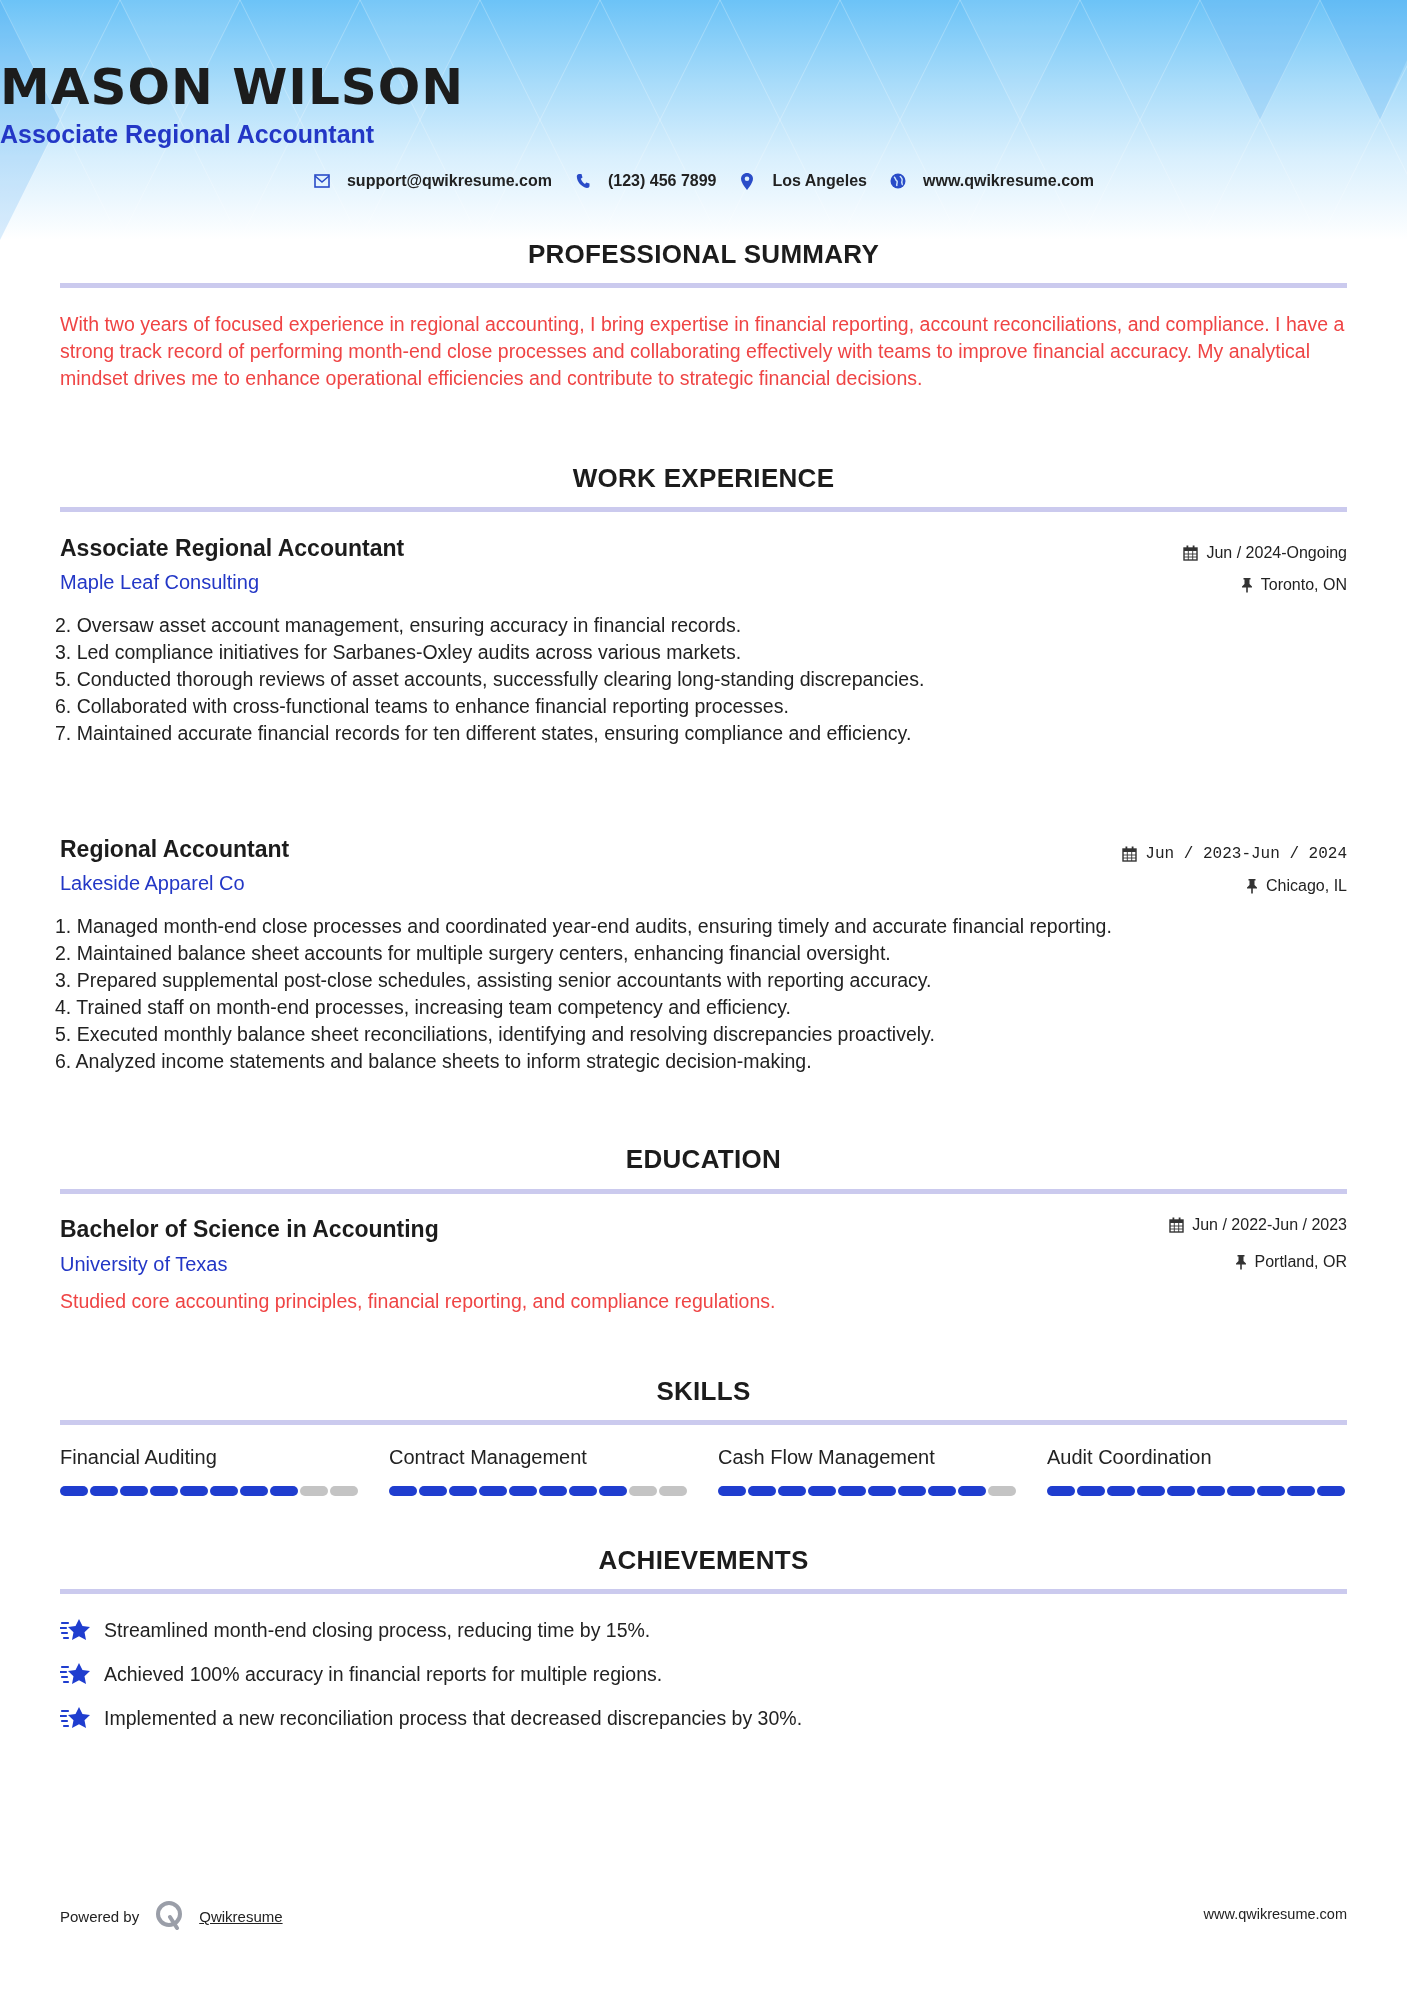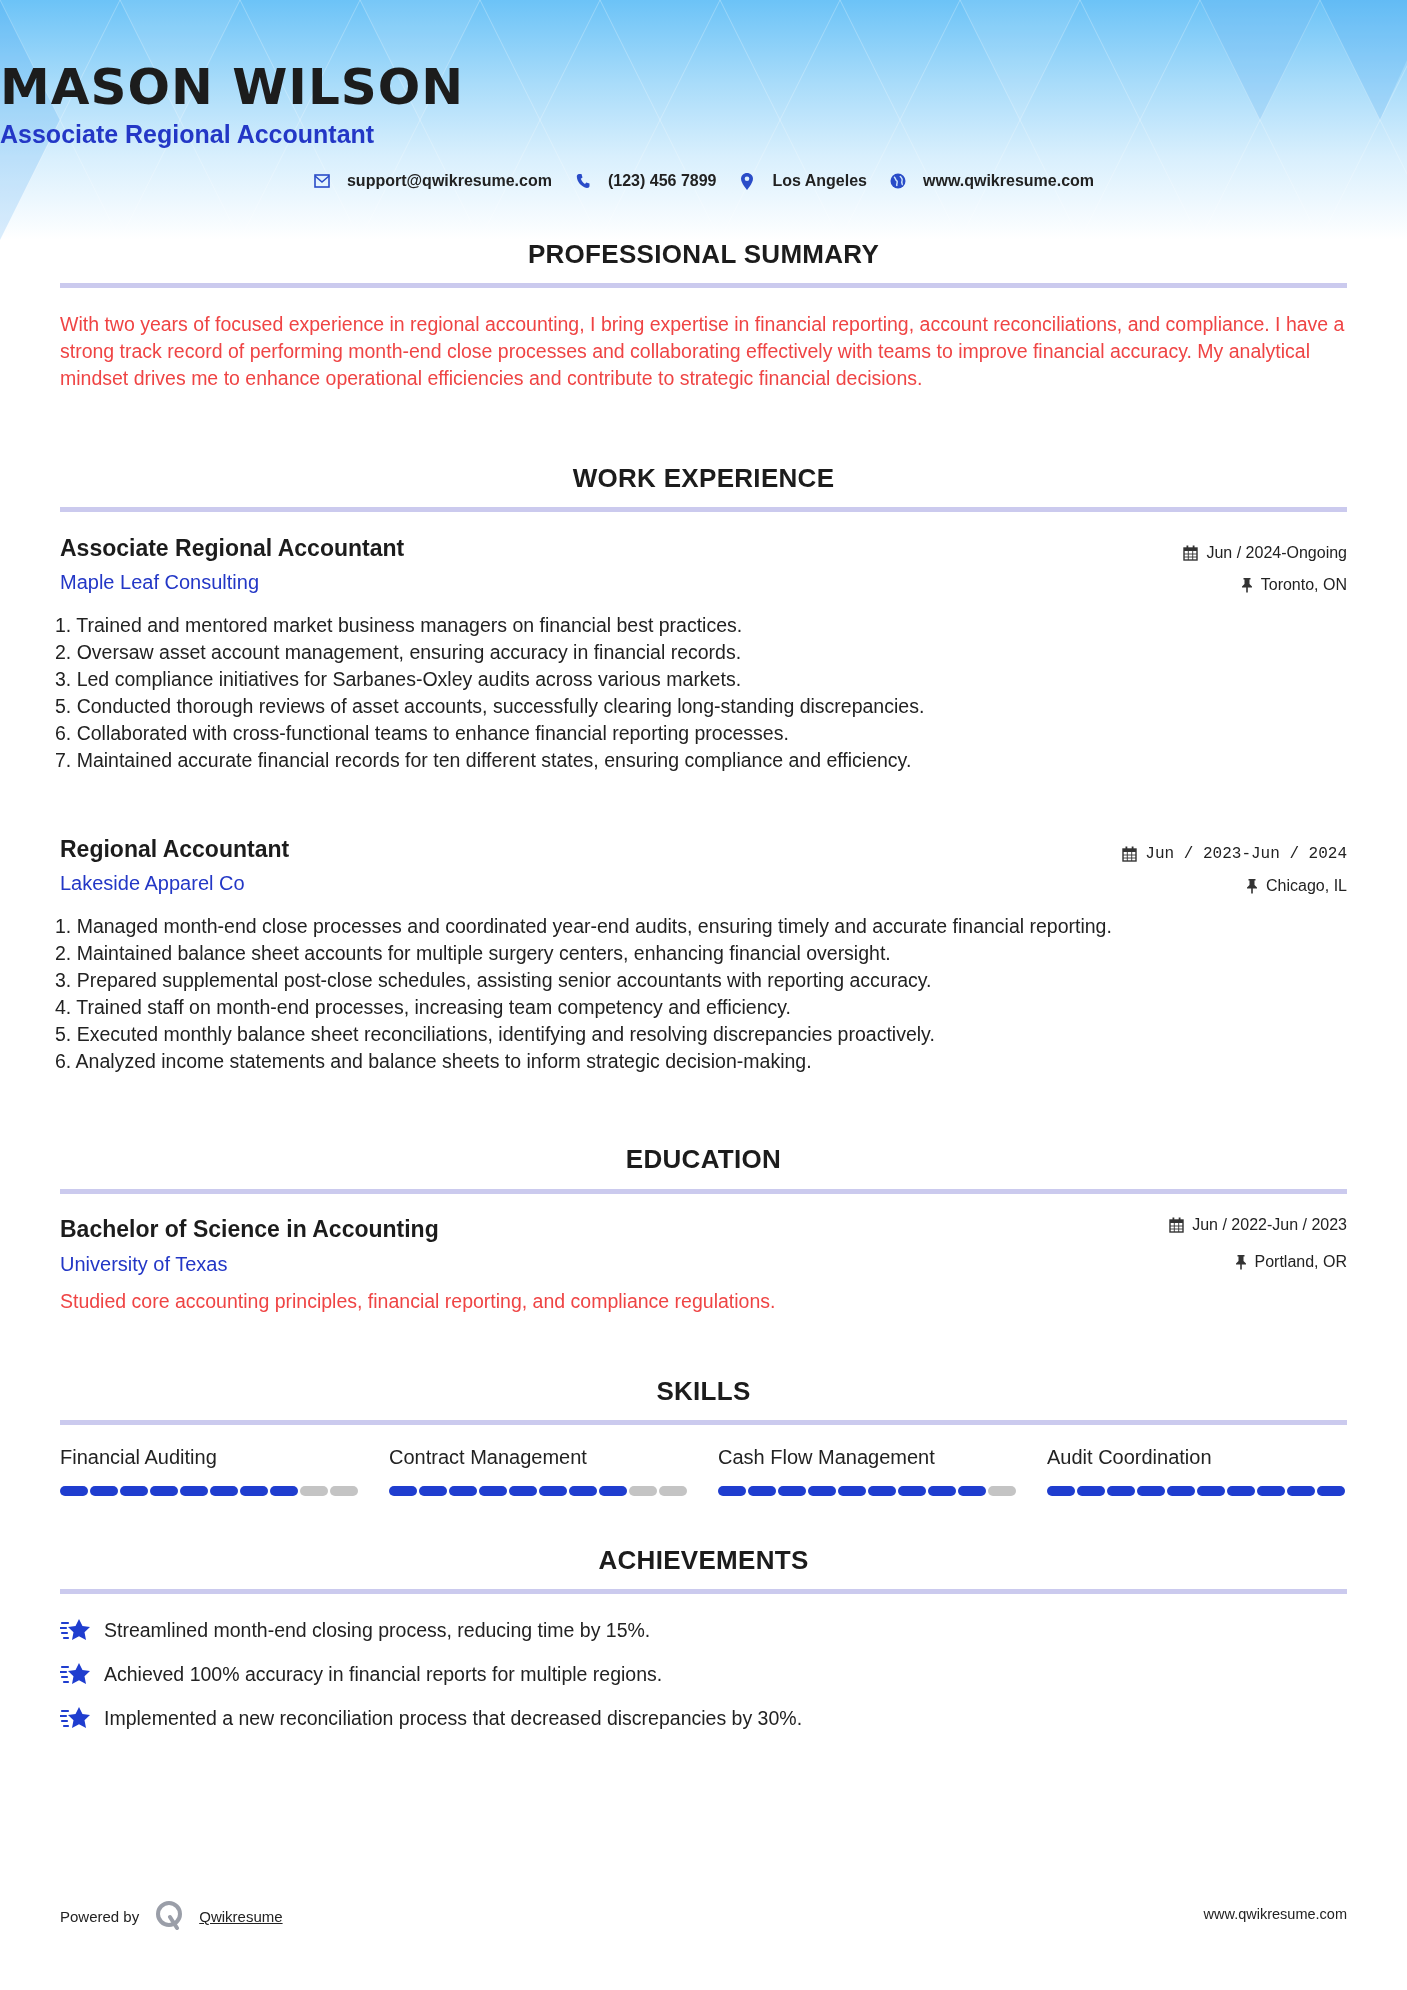--- a/index.html
+++ b/index.html
@@ -133,21 +133,20 @@
 <div class="company" style="top:571px;">Maple Leaf Consulting</div>
 <div class="meta" style="top:576px;">
   <span class="ic">
     <svg width="12" height="16" viewBox="0 0 12 16">
         <path d="M2.5 1 H9.5 V2.5 H8.5 V7 L11 9.5 V10.5 H6.8 V15.5 H5.2 V10.5 H1 V9.5 L3.5 7 V2.5 H2.5 Z" fill="#333"></path>
       </svg>
   </span>
   <span>Toronto, ON</span>
 </div>
 <ul class="bullets" style="top:612px;">
-  <li>1. Trained and mentored market business managers on financial best practices.</li>
   <li>2. Oversaw asset account management, ensuring accuracy in financial records.</li>
   <li>3. Led compliance initiatives for Sarbanes-Oxley audits across various markets.</li>
   <li>5. Conducted thorough reviews of asset accounts, successfully clearing long-standing discrepancies.</li>
   <li>6. Collaborated with cross-functional teams to enhance financial reporting processes.</li>
   <li>7. Maintained accurate financial records for ten different states, ensuring compliance and efficiency.</li>
 </ul>
 
 <div class="job-title" style="top:836px;">Regional Accountant</div>
 <div class="meta" style="top:845px;font-family:Liberation Mono, monospace;">
   <span class="ic">

